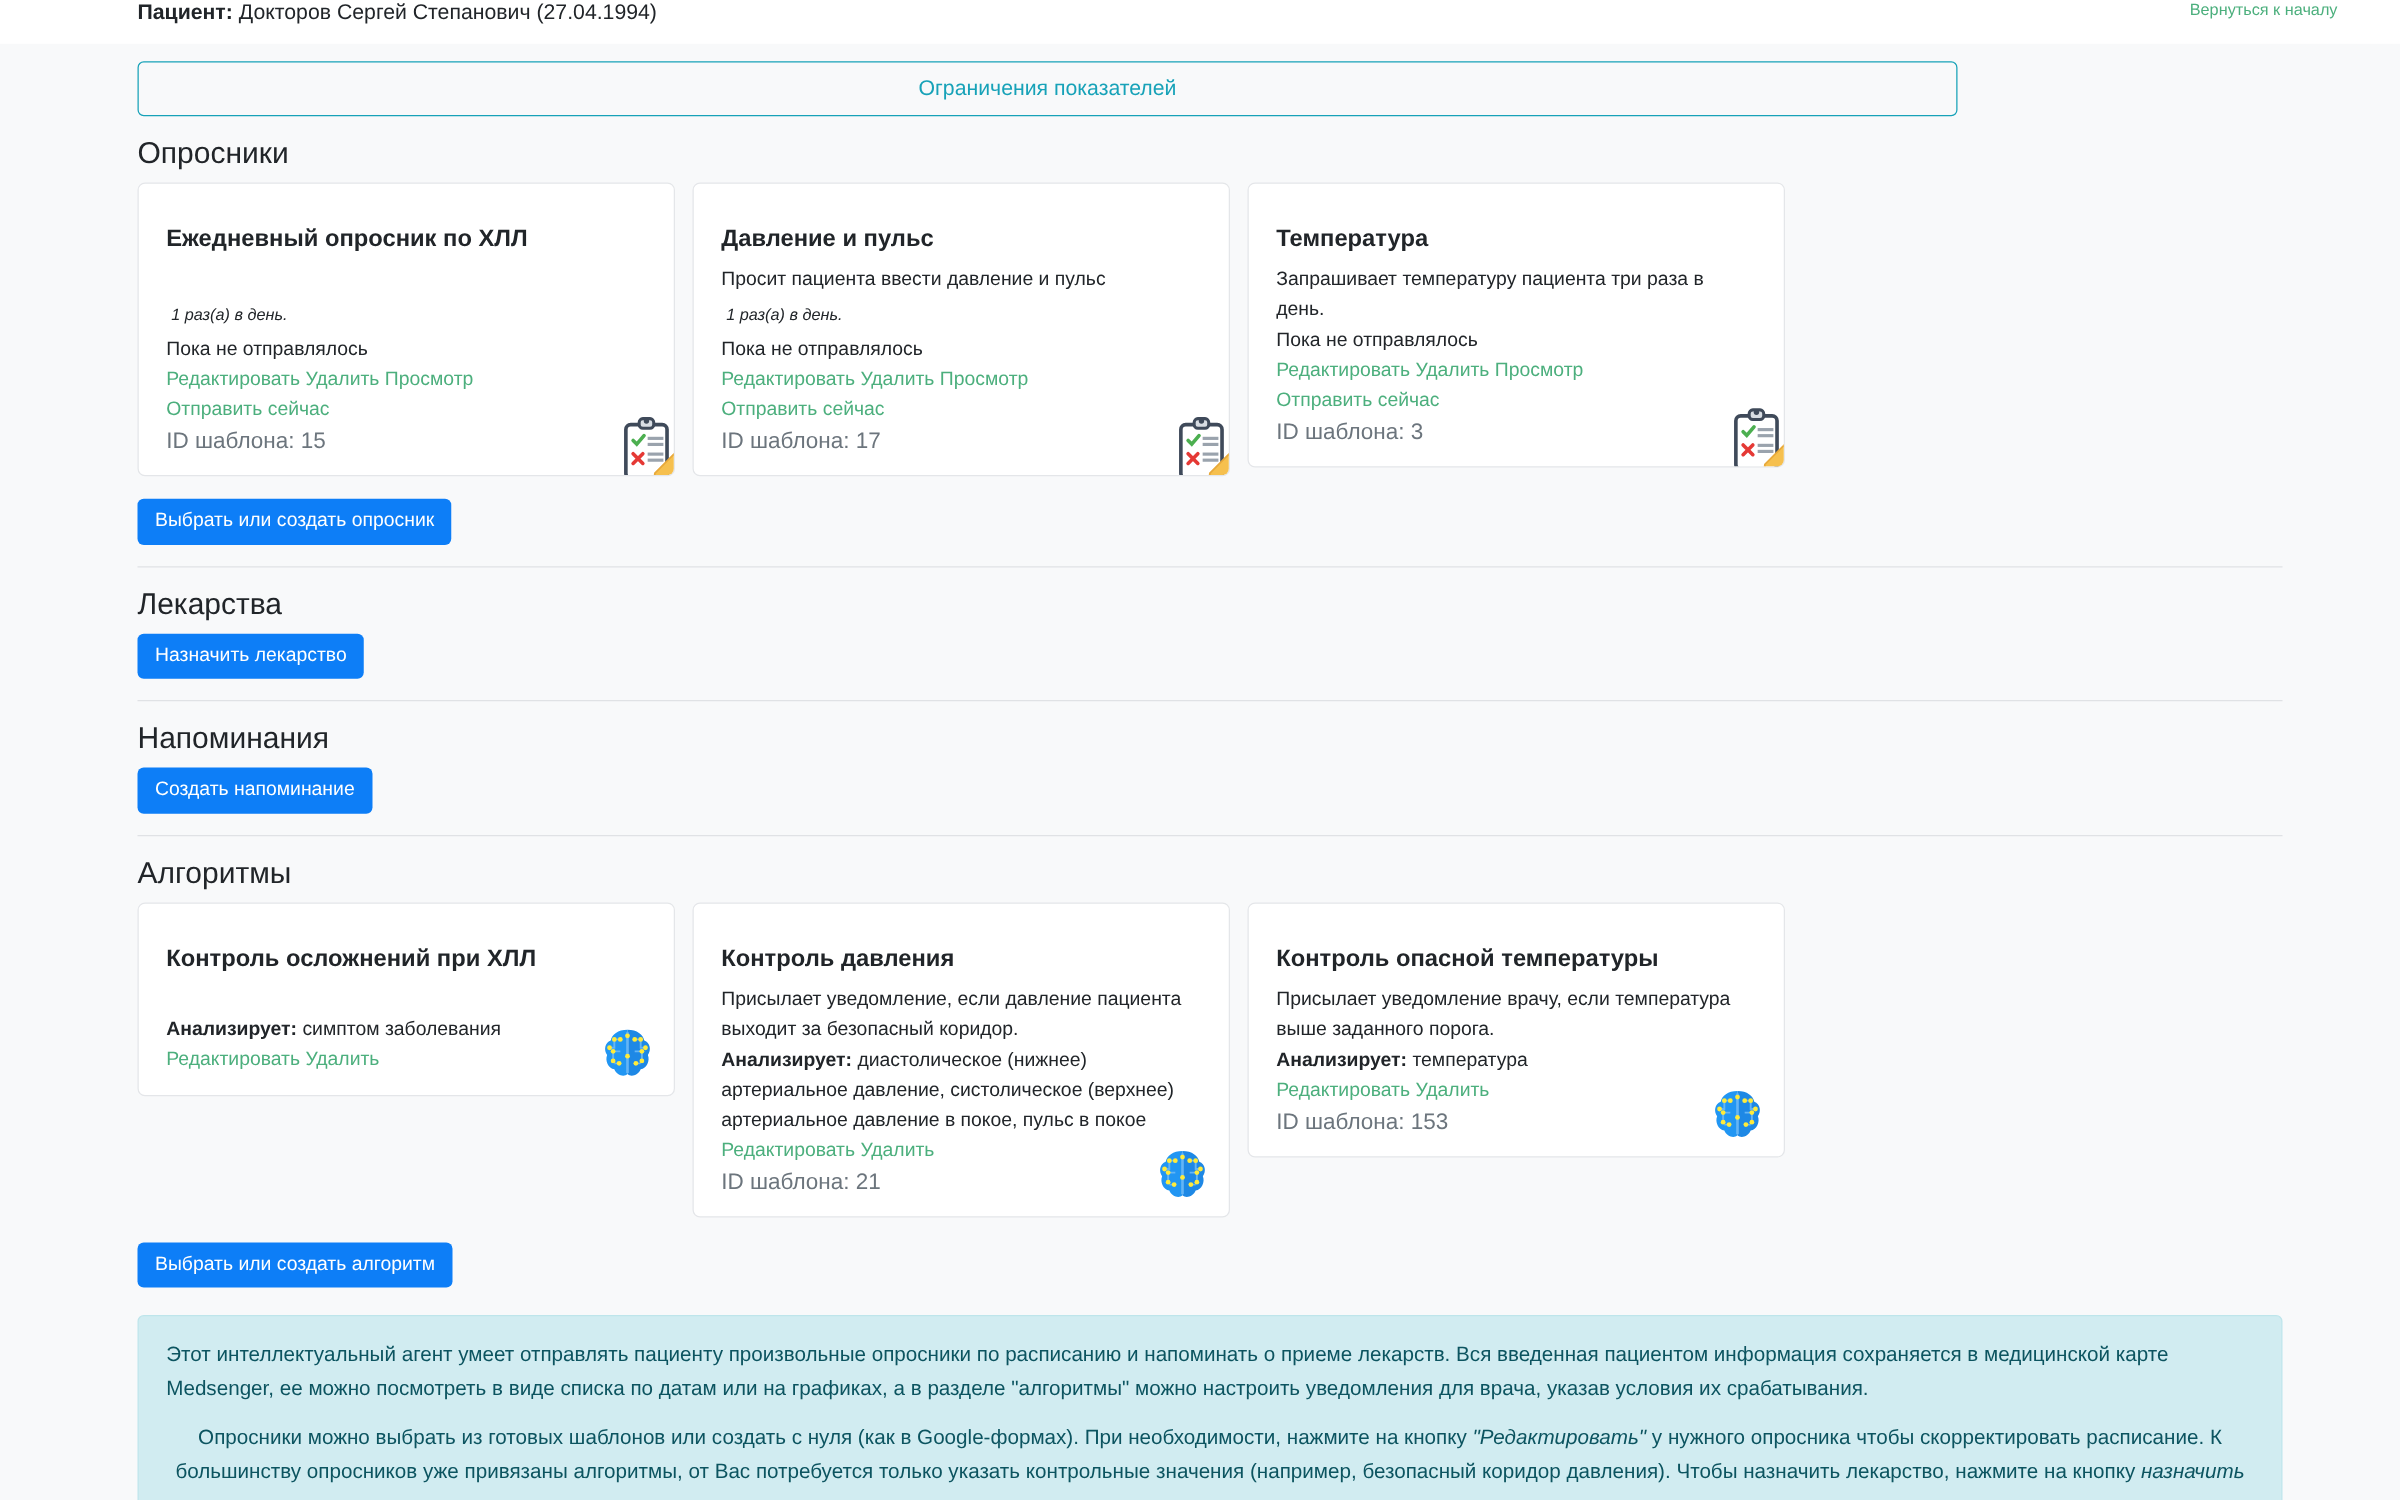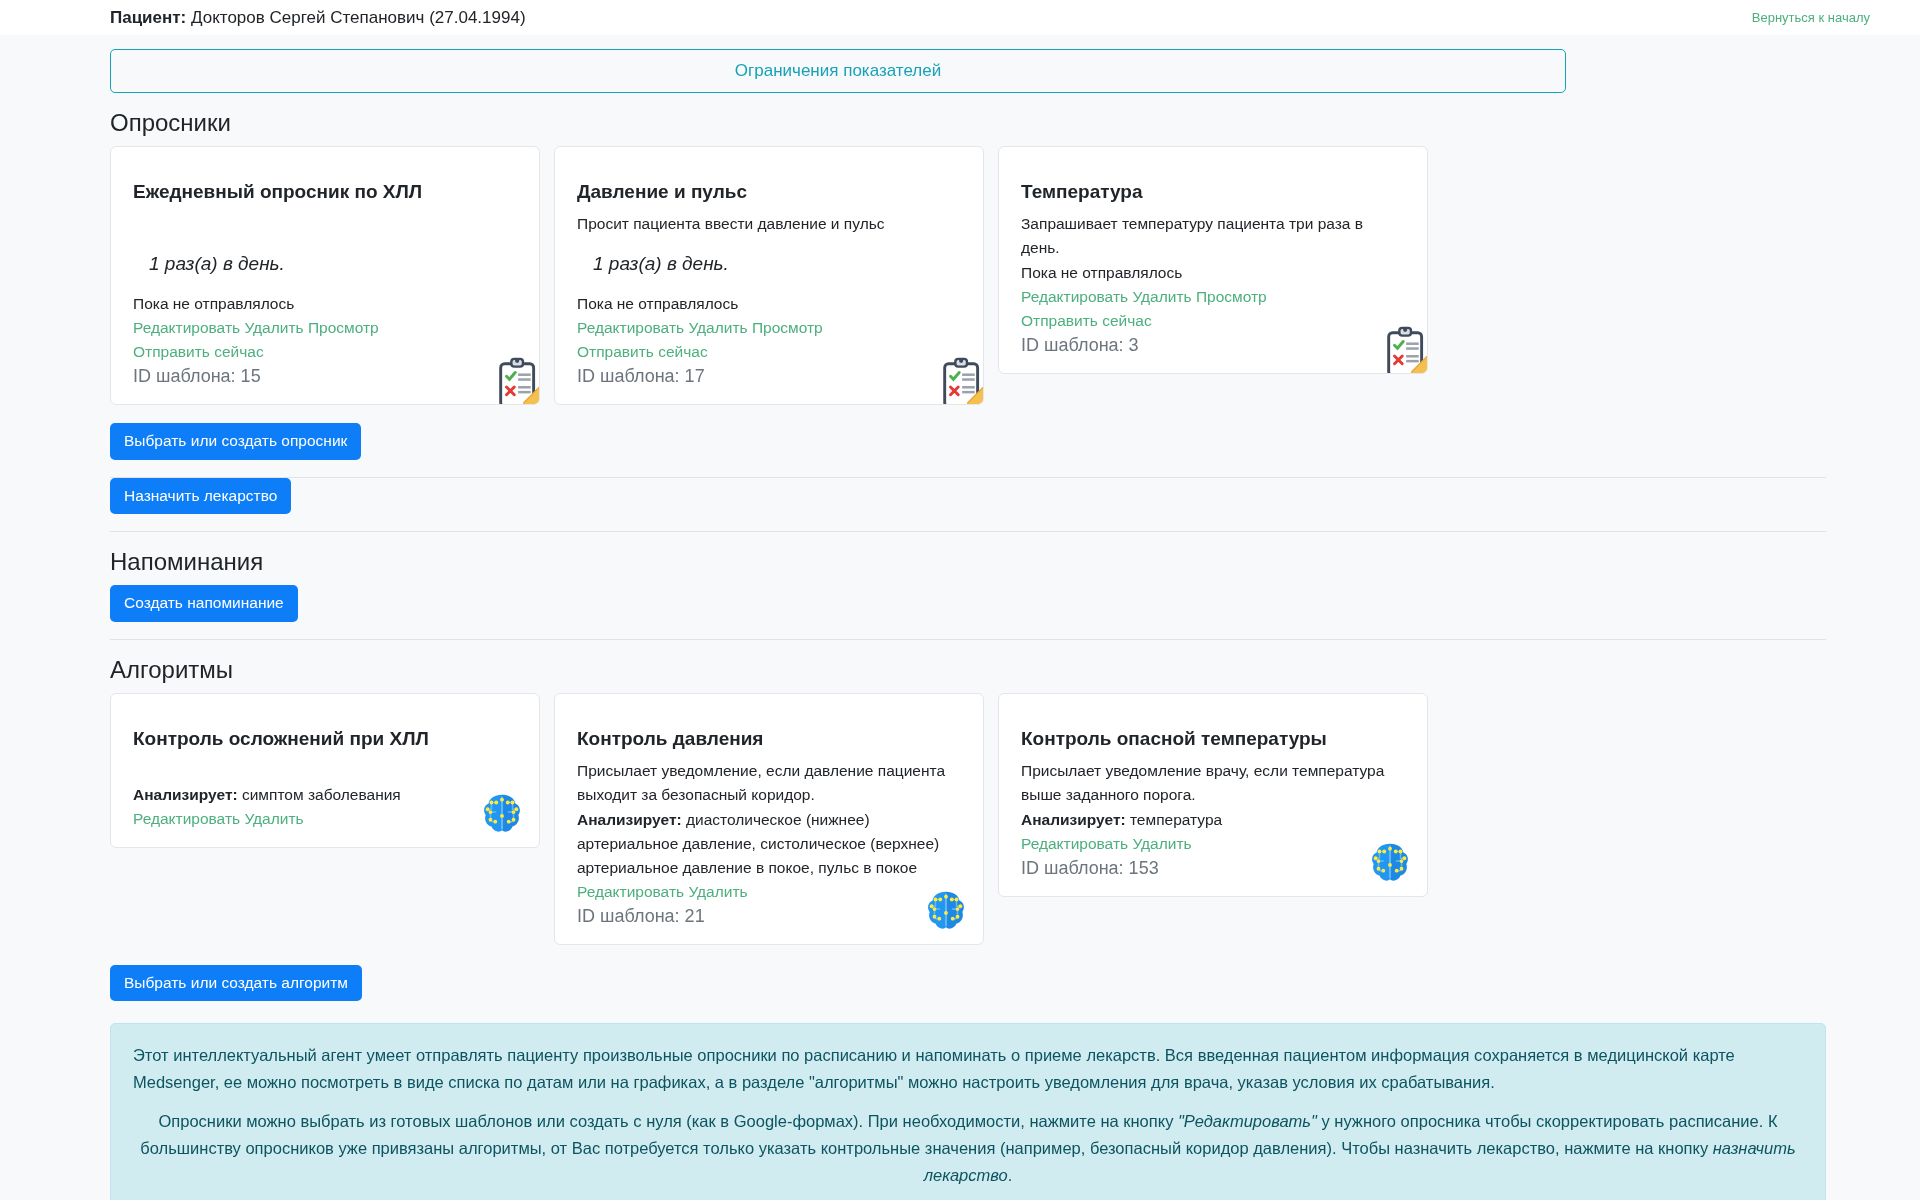--- a/index.html
+++ b/index.html
@@ -12,21 +12,21 @@
     overflow: hidden;
   }
   .page { width: 1920px; height: 1200px; position: relative; }
 
   
   .topbar {
     background: #ffffff;
     height: 35px;
     padding: 0 50px 0 110px;
     display: flex;
-    align-items: center;
+    align-items: flex-start;
     justify-content: space-between;
     font-size: 17px;
   }
   .patient-line { white-space: nowrap; }
   .patient-line .lbl { font-weight: bold; }
   .back-link {
     color: #4caf7d;
     font-size: 13px;
     text-decoration: none;
     white-space: nowrap;
@@ -79,24 +79,24 @@
     margin: 0 0 9px 0;
     color: #212529;
   }
   .card .desc {
     font-size: 15.5px;
     line-height: 24px;
     margin: 0 0 1px 0;
     color: #212529;
   }
   .card .sched {
-    font-size: 19px;
+    font-size: 13px;
     font-style: italic;
     line-height: 24px;
-    margin: 16px;
+    margin: 4px;
     color: #212529;
   }
   .card .status {
     font-size: 15.5px;
     line-height: 24px;
     margin: 0;
     color: #212529;
   }
   .card .links {
     font-size: 15.5px;
@@ -280,20 +280,21 @@
 
     </div>
 
     <div style="margin-top:18px;">
       <button class="btn-primary">Выбрать или создать опросник</button>
     </div>
 
     <hr class="sep">
 
     
+    <h2 class="section-title">Лекарства</h2>
     <button class="btn-primary">Назначить лекарство</button>
 
     <hr class="sep">
 
     
     <h2 class="section-title">Напоминания</h2>
     <button class="btn-primary">Создать напоминание</button>
 
     <hr class="sep">
 

